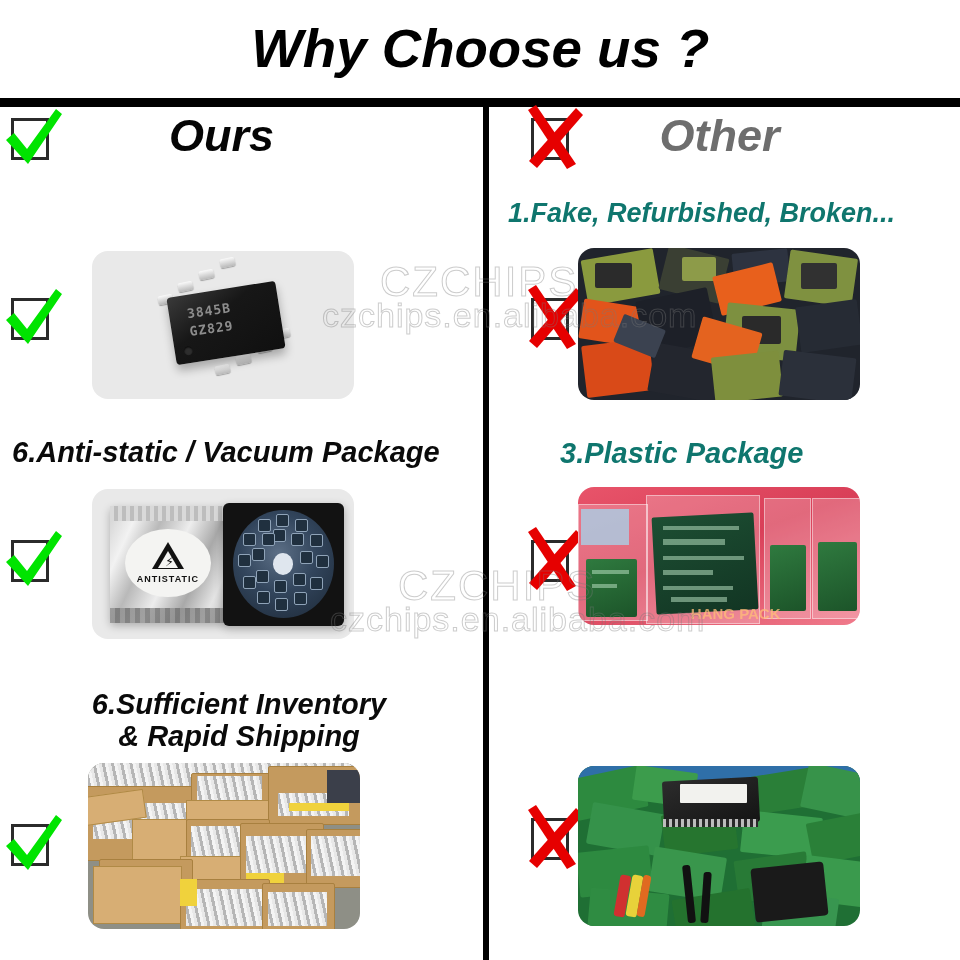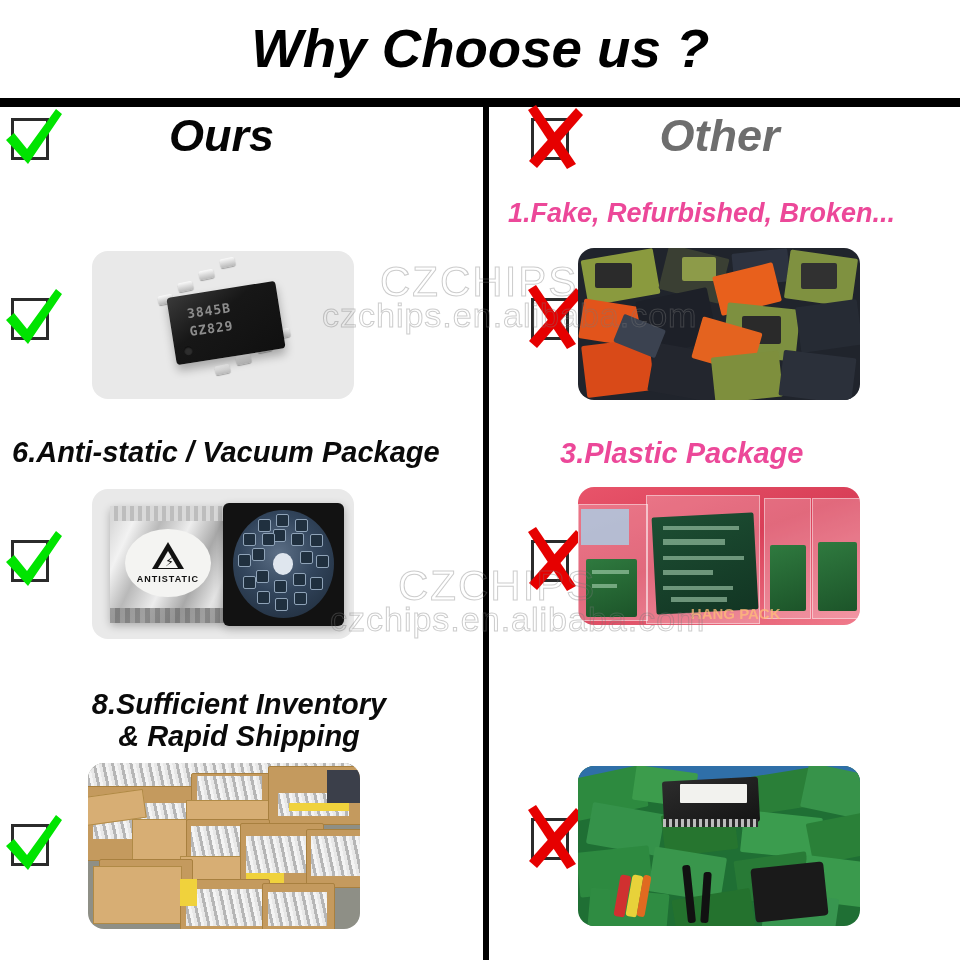--- a/index.html
+++ b/index.html
@@ -46,21 +46,21 @@
   .mark svg{position:absolute;left:-8px;top:-10px;width:66px;height:72px;overflow:visible;}
 
   
   .row-text{
     position:absolute;
     font-weight:bold;font-style:italic;
     font-family:"Liberation Sans","DejaVu Sans",sans-serif;
     line-height:1.12;
   }
   .row-text.l{color:#0a0a0a;}
-  .row-text.r{color:#ec4899;}
+  .row-text.r{color:#0f766e;}
 
   
   .photo{
     position:absolute;border-radius:16px;overflow:hidden;
   }
   .photo .inner{position:absolute;inset:0;}
 
   
   .studio{background:#e9e9e9;}
 
@@ -337,21 +337,21 @@
       <span class="bagfilm" style="left:66%;top:8%;width:16%;height:86%;"></span>
       <span class="pcb-green" style="left:68%;top:42%;width:13%;height:48%;"></span>
       <span class="bagfilm" style="left:83%;top:8%;width:17%;height:86%;"></span>
       <span class="pcb-green" style="left:85%;top:40%;width:14%;height:50%;"></span>
 
       <span style="position:absolute;left:40%;bottom:2%;font-size:15px;font-weight:bold;color:rgba(255,190,120,.75);font-family:'Liberation Sans',sans-serif;">HANG PACK</span>
     </div>
   </div>
 
   <div class="row-text l" style="left:24px;top:688px;width:430px;font-size:29px;text-align:center;">
-    <div>8.Sufficient Inventory</div>
+    <div>6.Sufficient Inventory</div>
     <div>&amp; Rapid Shipping</div>
   </div>
 
   <div class="mark" style="left:8px;top:818px;">
     <div class="box"></div>
     <svg viewBox="0 0 66 72">
       <path d="M6 38 L14 31 L27 47 L56 7 L62 12 L28 62 Z" fill="#00e400"></path>
     </svg>
   </div>
   <div class="mark" style="left:528px;top:812px;">

